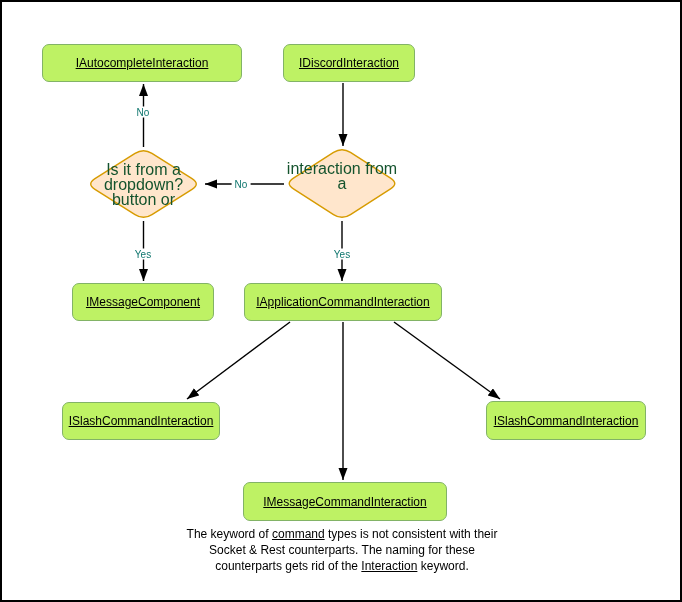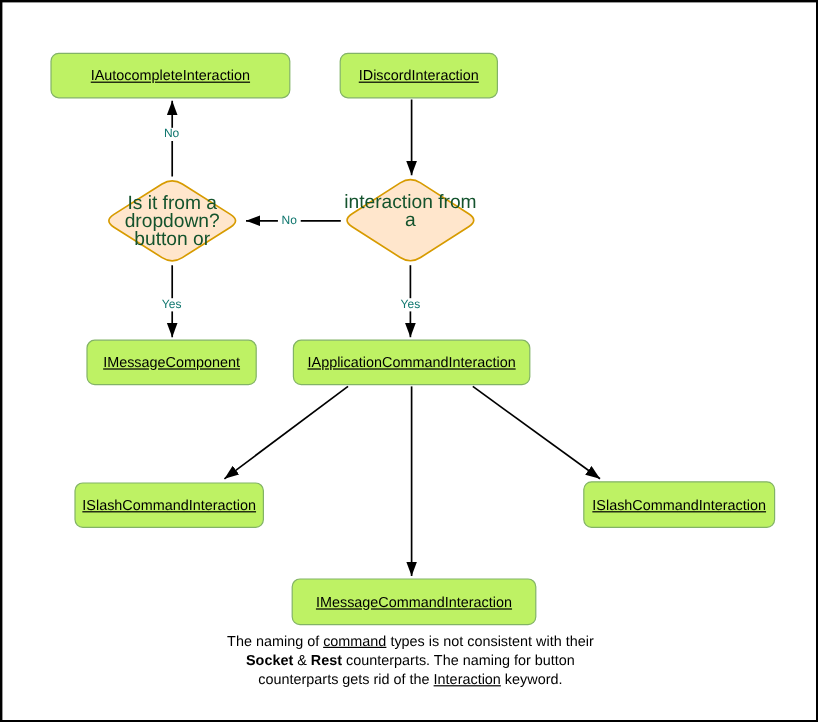--- a/index.html
+++ b/index.html
@@ -64,21 +64,21 @@
     position: absolute;
     left: 110px;
     top: 524px;
     width: 460px;
     text-align: center;
     font-size: 12px;
     line-height: 16px;
     color: #000000;
   }
   .u { text-decoration: underline; margin-top: 20px; }
-  .b { font-weight: bold; }
+  .b { font-weight: normal; }
 </style>
 </head>
 <body>
 
 <div class="canvas">
 
   <svg class="edges" width="682" height="602" viewBox="0 0 682 602">
     <defs>
       <marker id="arrow" markerUnits="userSpaceOnUse" markerWidth="13" markerHeight="10" refX="12" refY="4.5" orient="auto">
         <path d="M0,0 L12,4.5 L0,9 Z" fill="#000000"></path>
@@ -131,23 +131,23 @@
     <div>interaction from a</div>
   </div>
 
   <div class="edge-label" id="lbl-no-top">No</div>
   <div class="edge-label" id="lbl-no-mid">No</div>
   <div class="edge-label" id="lbl-yes-left">Yes</div>
   <div class="edge-label" id="lbl-yes-right">Yes</div>
 
   <div class="footnote">
     <div>
-      <span>The naming of </span><span class="u">command</span><span> types is not consistent with their</span>
+      <span>The keyword of </span><span class="u">command</span><span> types is not consistent with their</span>
     </div>
     <div>
-      <span class="b">Socket</span><span> &amp; </span><span class="b">Rest</span><span> counterparts. The naming for button</span>
+      <span class="b">Socket</span><span> &amp; </span><span class="b">Rest</span><span> counterparts. The naming for these</span>
     </div>
     <div>
       <span>counterparts gets rid of the </span><span class="u">Interaction</span><span> keyword.</span>
     </div>
   </div>
 
 </div>
 
 </body></html>

